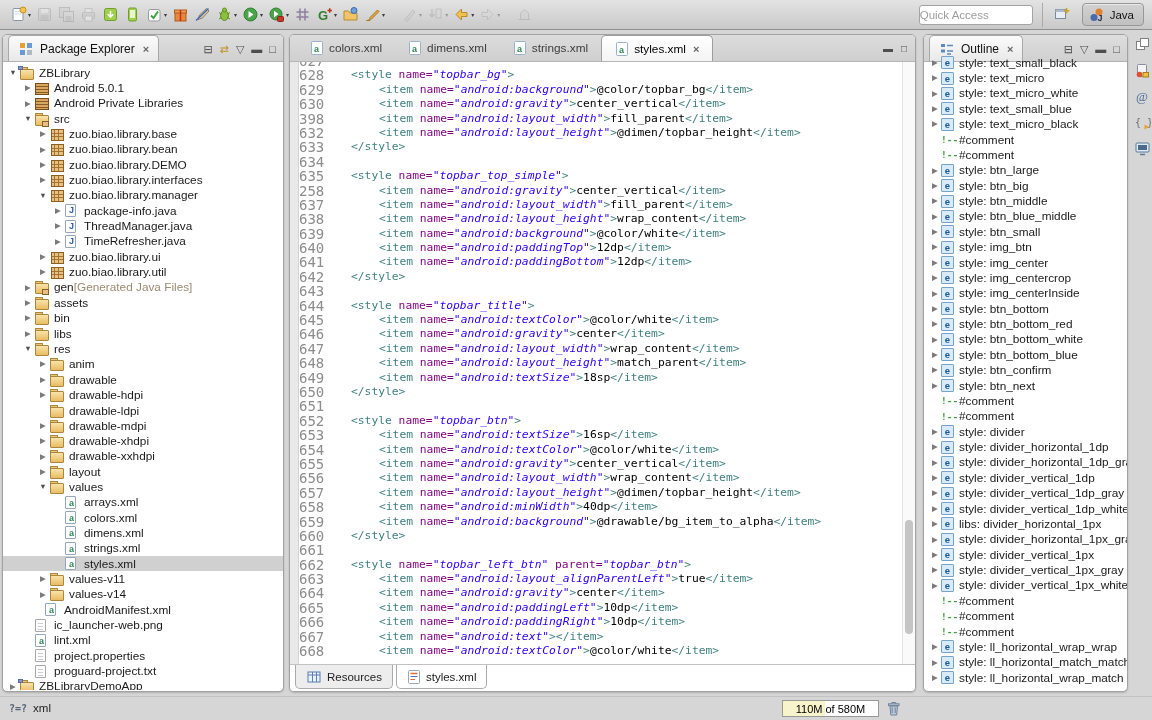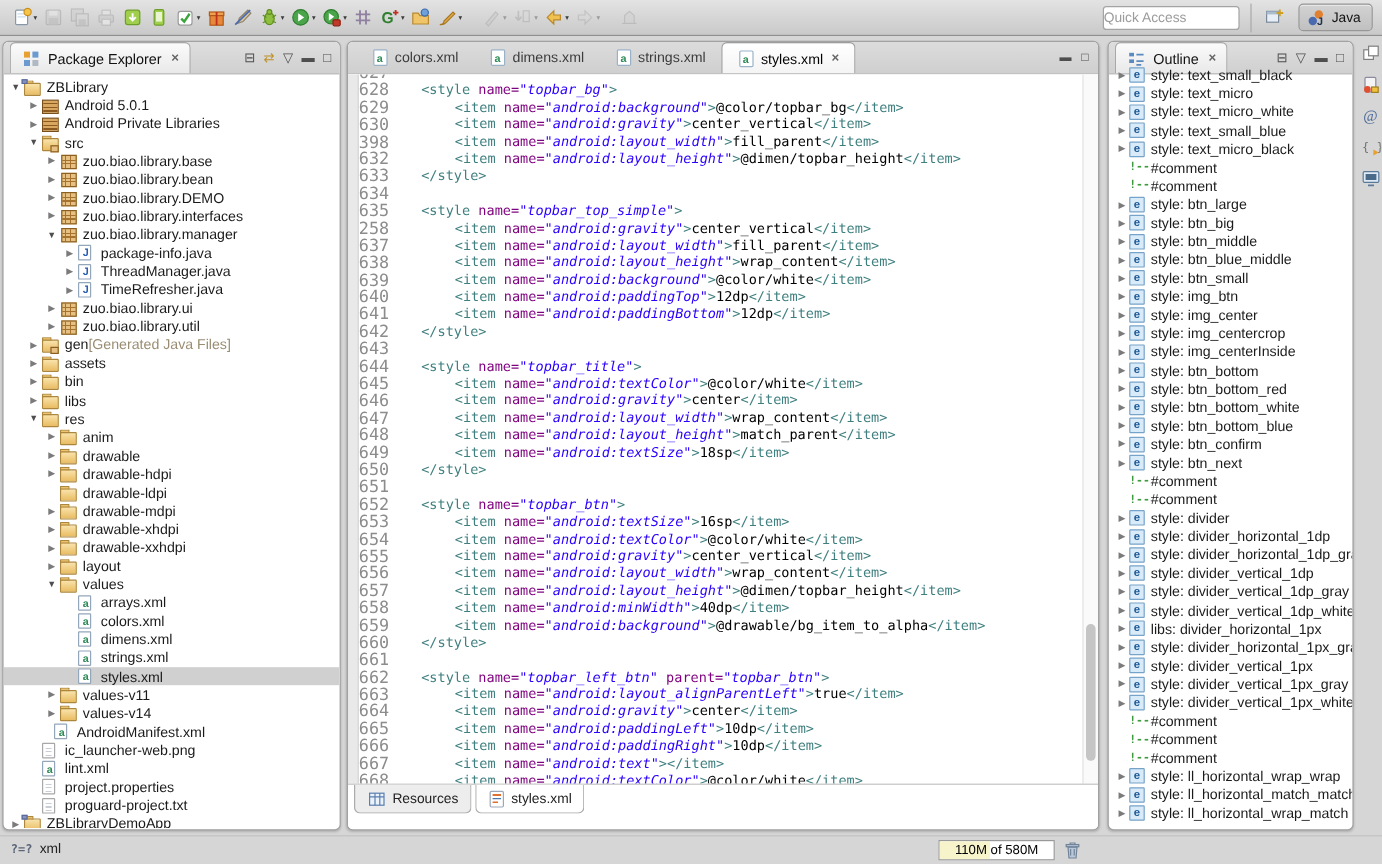--- a/index.html
+++ b/index.html
@@ -89,21 +89,21 @@
   .code { flex:1; overflow:hidden; font-family:"DejaVu Sans Mono",monospace; font-size:11.3px;
     line-height:14.4px; margin-top:-8px; }
   .cl { height:14.4px; display:flex; white-space:pre; }
   .ln { width:38px; flex:none; text-align:right; color:#8c8c8c; padding-right:14px; font-size:14px; }
   .ct { white-space:pre; }
   .i1 { padding-left:14px; } .i2 { padding-left:42px; }
   .tk-g { color:#3f7f7f; } .tk-a { color:#7f007f; }
   .tk-v { color:#2a00ff; font-style:italic; } .tk-x { color:#000; }
   .vsb { width:13px; flex:none; background:#fafafa; border-left:1px solid #e3e3e3; position:relative; }
   .vsb .thumb { position:absolute; left:2px; right:2px; top:76%; height:19%; background:#c5c5c5; border-radius:6px; }
-  .subtabs { position:absolute; left:0; right:0; bottom:0; height:38px; border-top:1px solid #c2c2c2;
+  .subtabs { position:absolute; left:0; right:0; bottom:0; height:27px; border-top:1px solid #c2c2c2;
     background:#fff; display:flex; align-items:flex-start; padding-left:5px; }
   .stab { display:flex; align-items:center; gap:5px; height:24px; padding:0 10px; font-size:11.5px;
     border:1px solid #ababab; border-top:none; border-radius:0 0 5px 5px; margin-right:3px;
     background:#ededed; color:#222; }
   .stab.active { background:#fff; }
 
   
   .olist { overflow:hidden; height:630px; margin-top:-7px; font-size:11.8px; }
   .orow { height:15.38px; display:flex; align-items:center; white-space:nowrap; padding-left:5px; overflow:hidden; }
   .e-ic { width:13px; height:13px; flex:none; margin-right:5px; background:#d9eaf8; border:1px solid #76a3c9;

